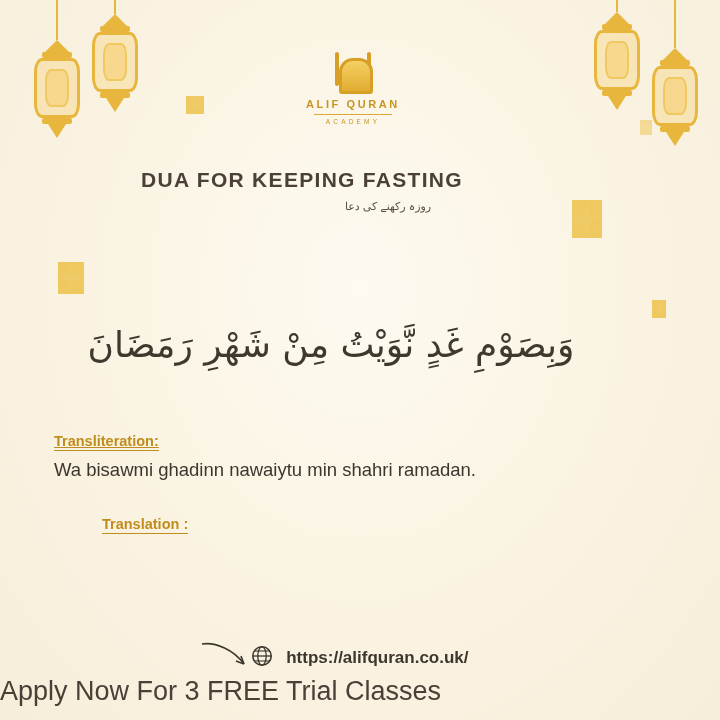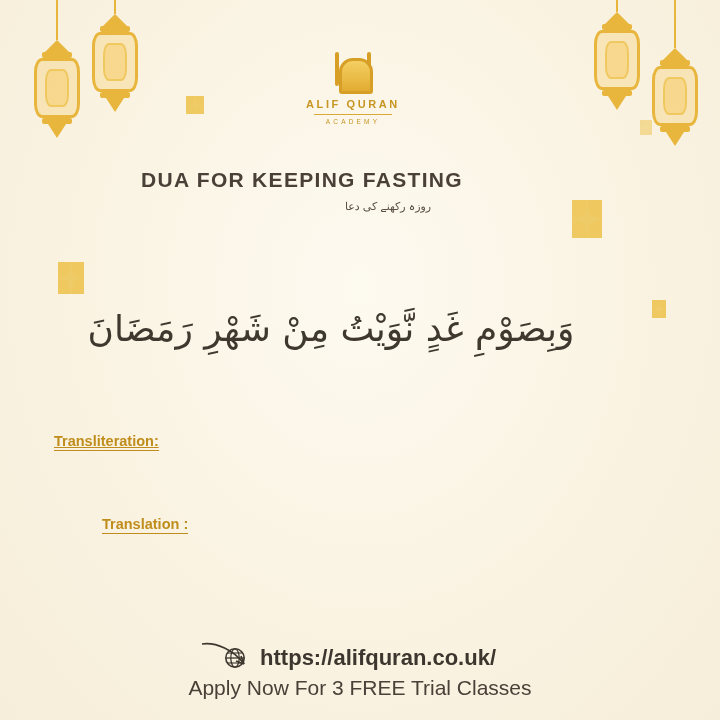--- a/index.html
+++ b/index.html
@@ -177,21 +177,21 @@
     text-align: center;
     font-size: 11px;
     color: #5a4f44;
     direction: rtl;
     padding-left: 28px;
   }
 
   
   .arabic {
     position: absolute;
-    top: 302px;
+    top: 318px;
     left: 0;
     width: 662px;
     text-align: center;
     direction: rtl;
     font-family: "DejaVu Sans", sans-serif;
     font-size: 36px;
     line-height: 1.5;
     color: #3f382f;
   }
 
@@ -219,41 +219,40 @@
   #transliteration-text { top: 458px; }
   #translation-text     { top: 541px; }
 
   
   .footer-line {
     position: absolute;
     top: 645px;
     left: 0;
     width: 720px;
     text-align: center;
-    font-size: 22px;
+    font-size: 17px;
     font-weight: bold;
     color: #3d362e;
   }
   .globe-icon {
     display: inline-block;
     vertical-align: -4px;
     margin-right: 8px;
   }
   .arrow-curve {
     position: absolute;
     left: 200px;
     top: 640px;
   }
   .cta {
     position: absolute;
     top: 676px;
     left: 0;
     width: 720px;
-    text-align: center;
-    font-size: 21px;
+    font-size: 27px;
     color: #4a4038;
   }
 </style>
 </head>
 <body>
 
 <div class="poster">
 
   <div class="lantern" id="lantern-left-1" style="height:190px;">
     <div class="cord" style="height:40px;"></div>
@@ -325,20 +324,21 @@
     <div style="width:78px;height:1px;background:#d9ab34;margin:4px auto 0 auto;"></div>
     <div class="logo-sub">ACADEMY</div>
   </div>
 
   <div class="title">DUA FOR KEEPING FASTING</div>
   <div class="title-urdu">روزہ رکھنے کی دعا</div>
 
   <div class="arabic">وَبِصَوْمِ غَدٍ نَّوَيْتُ مِنْ شَهْرِ رَمَضَانَ</div>
 
   <div class="label" id="label-transliteration">Transliteration:</div>
+  <div class="body-text" id="transliteration-text">Wa bisawmi ghadinn nawaiytu min shahri ramadan.</div>
 
   <div class="label" id="label-translation">Translation :</div>
 
   <div class="arrow-curve">
     <svg width="48" height="34" viewBox="0 0 48 34">
       <path d="M2 4 C 16 2, 34 10, 44 24" stroke="#3d362e" stroke-width="1.6" fill="none"></path>
       <path d="M44 24 L 36 21 M44 24 L 41 16" stroke="#3d362e" stroke-width="1.6" fill="none"></path>
     </svg>
   </div>
 

